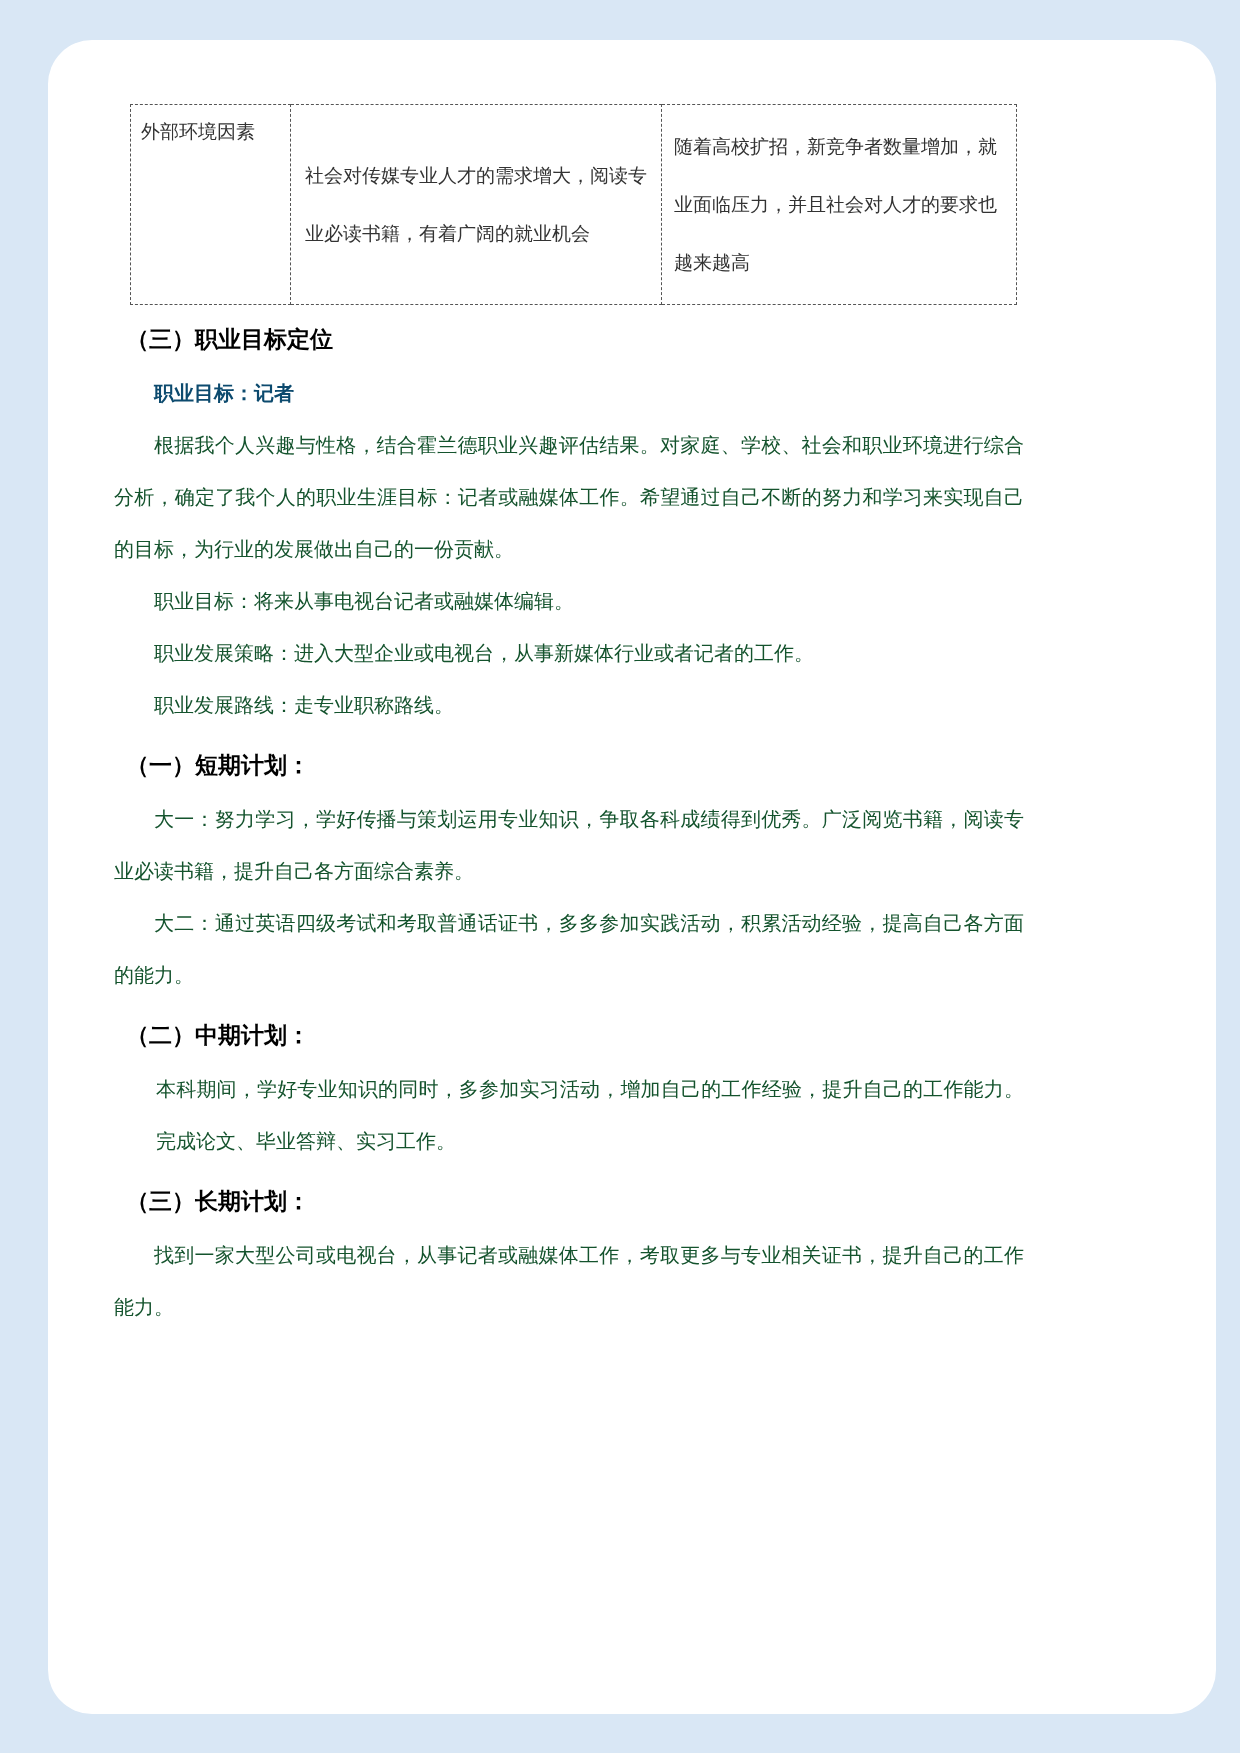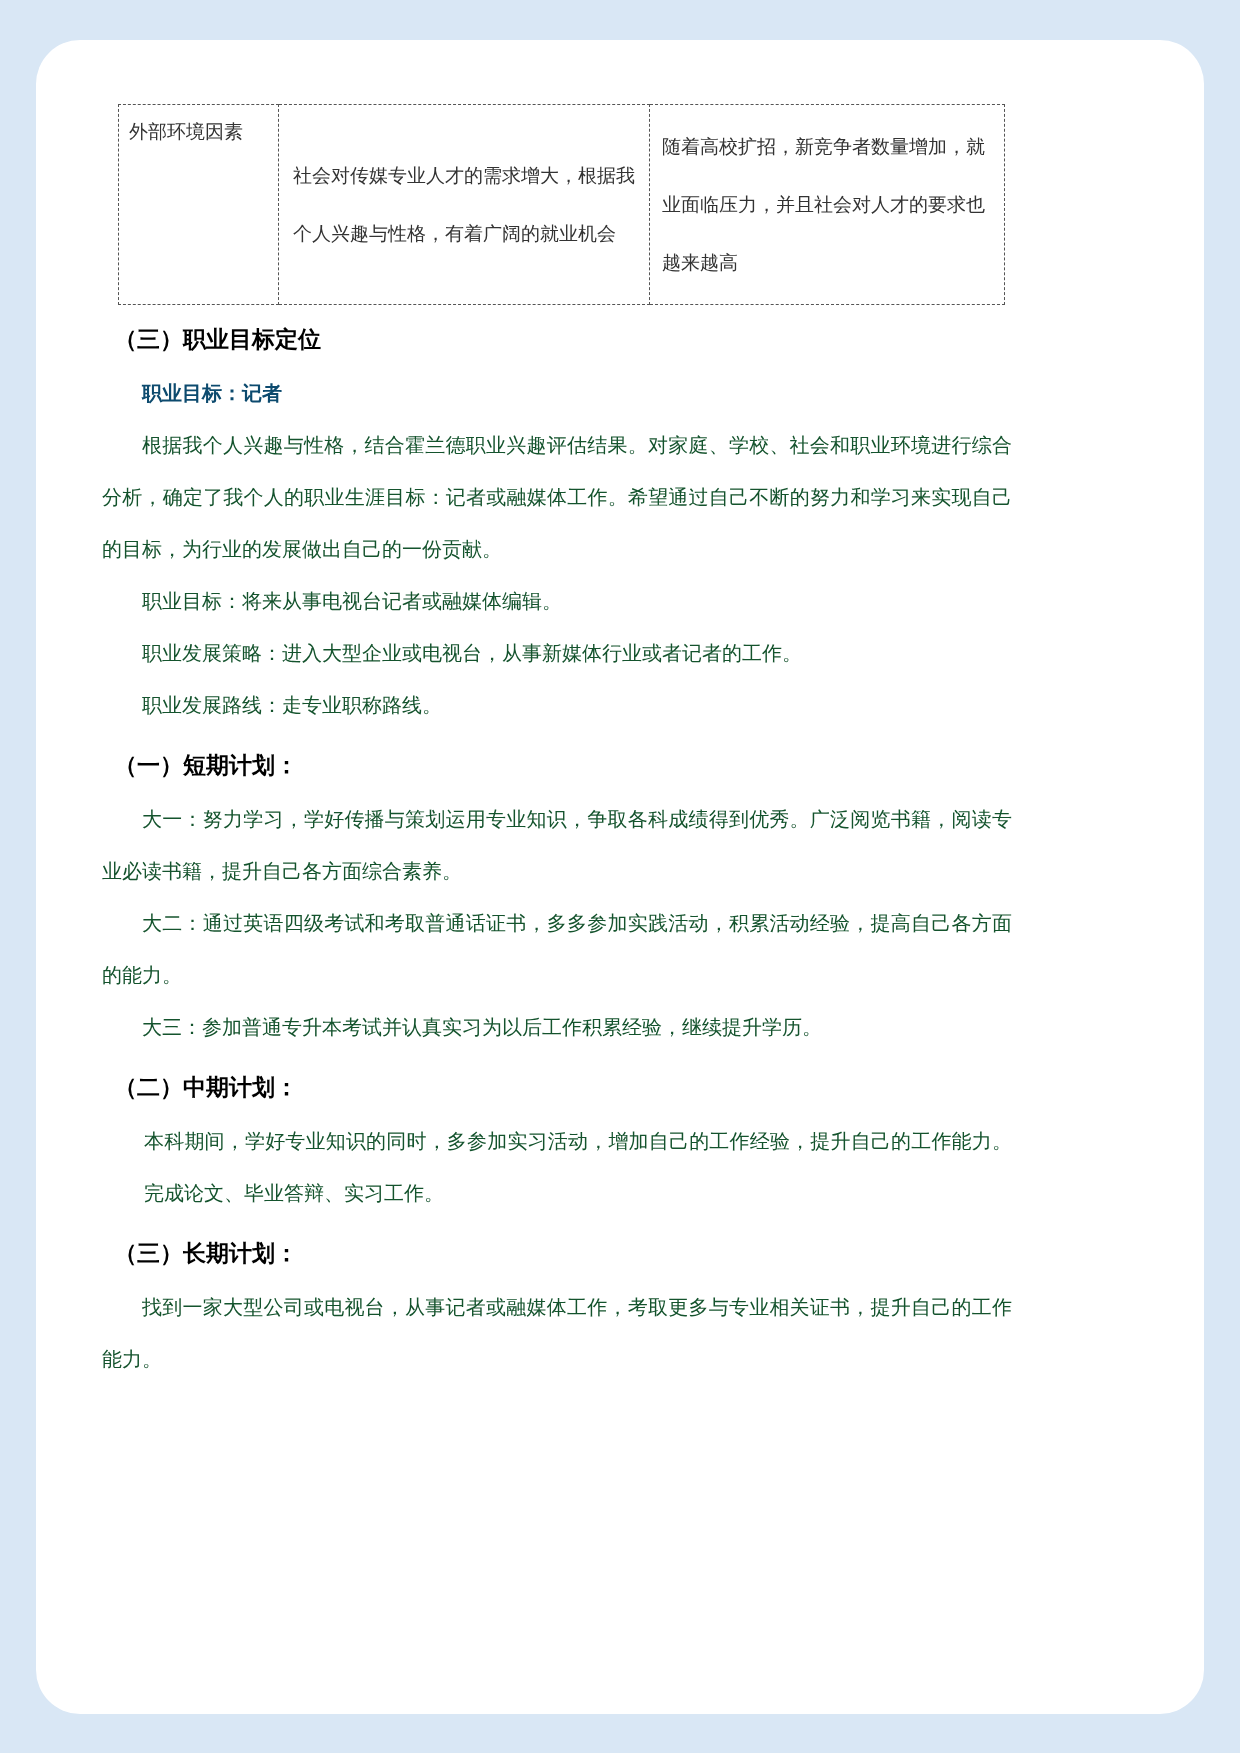--- a/index.html
+++ b/index.html
@@ -5,21 +5,21 @@
   * { margin:0; padding:0; box-sizing:border-box; }
   html,body { width:1240px; height:1753px; }
   body {
     background:#d9e7f5;
     font-family:"Liberation Sans","DejaVu Sans",sans-serif;
     color:#333;
     position:relative;
   }
   .card {
     position:absolute;
-    left:36px; top:40px;
+    left:48px; top:40px;
     width:1168px; height:1674px;
     background:#ffffff;
     border-radius:44px;
   }
   .content {
     position:absolute;
     left:66px; top:64px;
     width:910px;
   }
   
@@ -71,21 +71,21 @@
 </head>
 <body>
 
 <div class="card">
   <div class="content">
 
     <table class="env-table">
       <tbody>
           <tr>
         <td class="c1">外部环境因素</td>
-        <td class="c2">社会对传媒专业人才的需求增大，根据我个人兴趣与性格，有着广阔的就业机会</td>
+        <td class="c2">社会对传媒专业人才的需求增大，阅读专业必读书籍，有着广阔的就业机会</td>
         <td class="c3">随着高校扩招，新竞争者数量增加，就业面临压力，并且社会对人才的要求也越来越高</td>
       </tr>
     </tbody>
       </table>
 
     <h3 class="sub">（三）职业目标定位</h3>
 
     <p class="body indent bold gap-s">职业目标：记者</p>
 
     <p class="body indent">根据我个人兴趣与性格，结合霍兰德职业兴趣评估结果。对家庭、学校、社会和职业环境进行综合分析，确定了我个人的职业生涯目标：记者或融媒体工作。希望通过自己不断的努力和学习来实现自己的目标，为行业的发展做出自己的一份贡献。</p>
@@ -96,21 +96,20 @@
 
     <p class="body indent">职业发展路线：走专业职称路线。</p>
 
 
     <h3 class="sub">（一）短期计划：</h3>
 
     <p class="body indent gap-s">大一：努力学习，学好传播与策划运用专业知识，争取各科成绩得到优秀。广泛阅览书籍，阅读专业必读书籍，提升自己各方面综合素养。</p>
 
     <p class="body indent">大二：通过英语四级考试和考取普通话证书，多多参加实践活动，积累活动经验，提高自己各方面的能力。</p>
 
-    <p class="body indent">大三：参加普通专升本考试并认真实习为以后工作积累经验，继续提升学历。</p>
 
     <h3 class="sub">（二）中期计划：</h3>
 
     <p class="body leftindent gap-s">本科期间，学好专业知识的同时，多参加实习活动，增加自己的工作经验，提升自己的工作能力。完成论文、毕业答辩、实习工作。</p>
 
     <h3 class="sub">（三）长期计划：</h3>
 
     <p class="body indent gap-s">找到一家大型公司或电视台，从事记者或融媒体工作，考取更多与专业相关证书，提升自己的工作能力。</p>
 
   </div>

